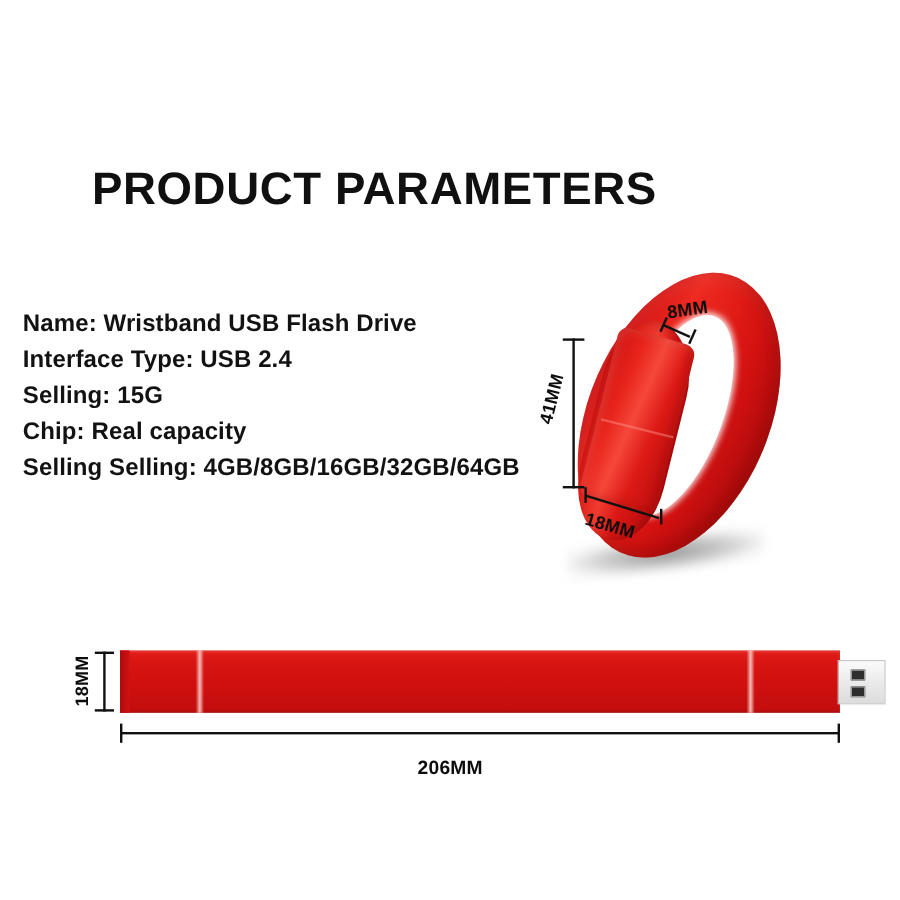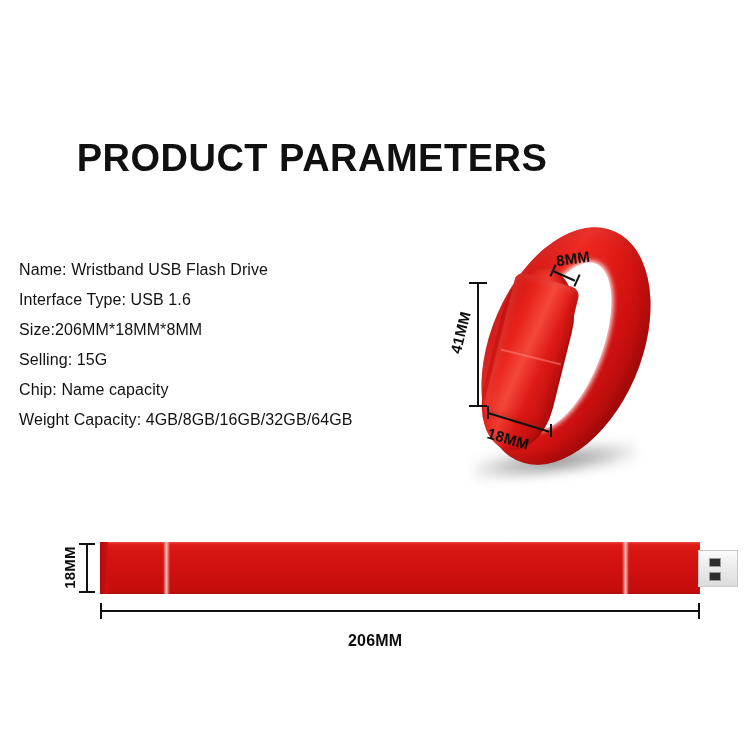--- a/index.html
+++ b/index.html
@@ -32,22 +32,22 @@
   }
 
   
   #spec-list {
     position: absolute;
     left: 19px;
     top: 255px;
     width: 420px;
   }
   .spec-line {
-    font-size: 16px;
-    font-weight: normal;
+    font-size: 20px;
+    font-weight: bold;
     color: #121212;
     line-height: 30px;
     white-space: nowrap;
     letter-spacing: 0.1px;
   }
 
   
   #coil-figure {
     position: absolute;
     left: 452px;
@@ -275,25 +275,24 @@
     font-size: 16px;
   }
 </style>
 </head>
 <body>
 
 <div id="product-title">PRODUCT PARAMETERS</div>
 
 <div id="spec-list">
   <div class="spec-line">Name: Wristband USB Flash Drive</div>
-  <div class="spec-line">Interface Type: USB 1.6</div>
-  <div class="spec-line">Size:206MM*18MM*8MM</div>
+  <div class="spec-line">Interface Type: USB 2.4</div>
   <div class="spec-line">Selling: 15G</div>
-  <div class="spec-line">Chip: Name capacity</div>
-  <div class="spec-line">Weight Capacity: 4GB/8GB/16GB/32GB/64GB</div>
+  <div class="spec-line">Chip: Real capacity</div>
+  <div class="spec-line">Selling Selling: 4GB/8GB/16GB/32GB/64GB</div>
 </div>
 
 <div id="coil-figure">
 
   <div id="coil-shadow"></div>
   <div id="coil-ring-outer"></div>
   <div id="coil-sheen"></div>
   <div id="coil-ring-hole"></div>
   <div id="coil-front-wrap"></div>
   <div id="coil-usb-block"></div>

